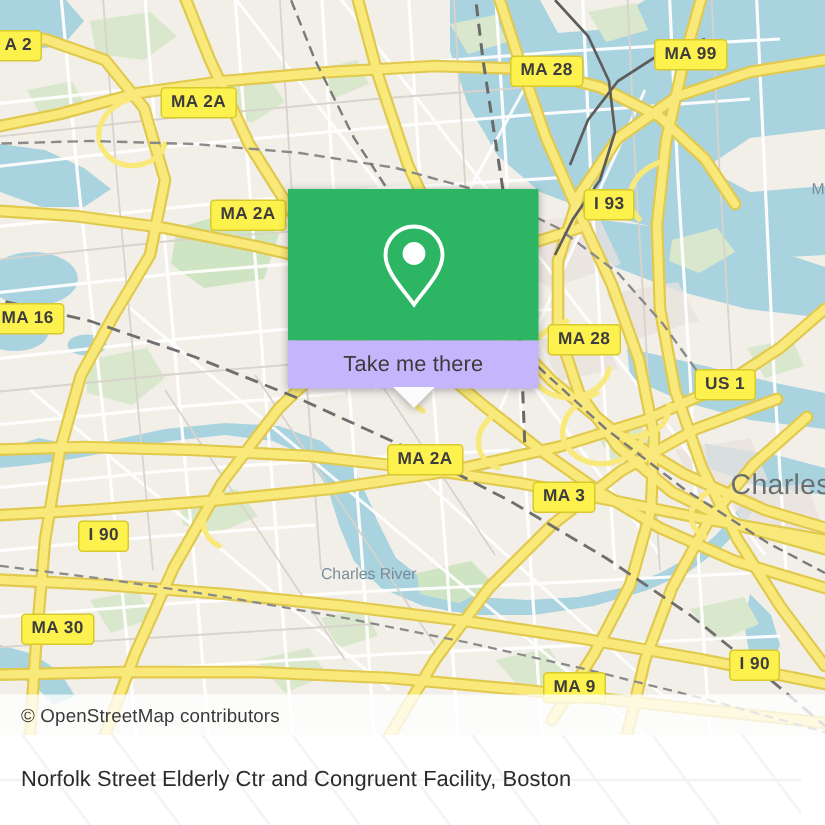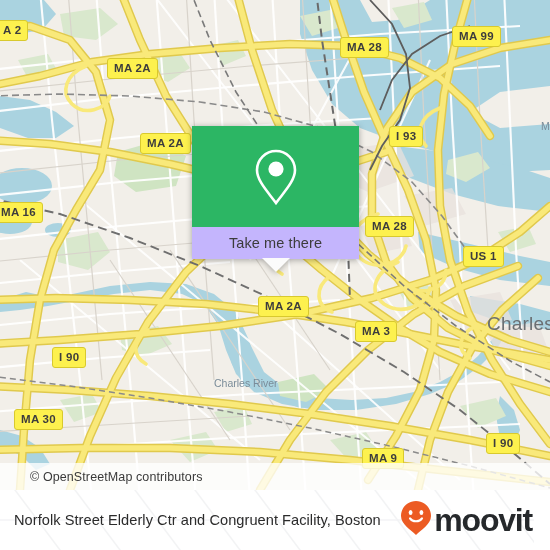--- a/index.html
+++ b/index.html
@@ -110,21 +110,20 @@
     height: 27px;
     background: rgba(255,255,255,.78);
     display: flex;
     align-items: center;
     padding-left: 14px;
   }
   #attribution span {
     font-size: 12.5px;
     color: #3a3a3a;
     letter-spacing: .1px;
-    margin-left: 16px;
   }
 
   
   #footer {
     position: absolute;
     left: 0; top: 490px;
     width: 534px; height: 60px;
     background: #ffffff;
     overflow: hidden;
   }
@@ -346,21 +345,21 @@
 
     <div class="place-label place-city-big" style="left:487px; top:313px;">Charles</div>
     <div class="place-label place-water" style="left:214px; top:377px;">Charles River</div>
     <div class="place-label place-water" style="left:541px; top:120px;">M</div>
 
     <div class="shield" style="left:-4px;  top:20px;">A 2</div>
     <div class="shield" style="left:107px; top:58px;">MA 2A</div>
     <div class="shield" style="left:140px; top:133px;">MA 2A</div>
     <div class="shield" style="left:-6px;  top:202px;">MA 16</div>
     <div class="shield" style="left:340px; top:37px;">MA 28</div>
-    <div class="shield" style="left:452px; top:26px;">MA 99</div>
+    <div class="shield" style="left:436px; top:26px;">MA 99</div>
     <div class="shield" style="left:389px; top:126px;text-align:right;">I 93</div>
     <div class="shield" style="left:365px; top:216px;">MA 28</div>
     <div class="shield" style="left:463px; top:246px;">US 1</div>
     <div class="shield" style="left:258px; top:296px;">MA 2A</div>
     <div class="shield" style="left:355px; top:321px;">MA 3</div>
     <div class="shield" style="left:52px;  top:347px;">I 90</div>
     <div class="shield" style="left:14px;  top:409px;">MA 30</div>
     <div class="shield" style="left:362px; top:448px;">MA 9</div>
     <div class="shield" style="left:486px; top:433px;">I 90</div>
 
@@ -398,28 +397,17 @@
         <path d="M420,-20 L480,60 L420,140"></path>
         <path d="M480,-20 L540,60 L480,140"></path>
         <path d="M0,-20 L60,60 L0,140"></path>
         <path d="M-20,30 L570,30"></path>
       </g>
     </svg>
 
     <div id="footer-inner">
       <div id="footer-title">Norfolk Street Elderly Ctr and Congruent Facility, Boston</div>
 
-      <div id="brand">
-        <span>
-          <svg width="32" height="36" viewBox="0 0 32 36">
-            <path d="M16 1 C7.7 1 1 7.7 1 16 C1 24.3 11 30 16 35 C21 30 31 24.3 31 16 C31 7.7 24.3 1 16 1 Z" fill="#ec5b23"></path>
-            <ellipse cx="10.6" cy="12.6" rx="1.9" ry="2.5" fill="#ffffff"></ellipse>
-            <ellipse cx="21.4" cy="12.6" rx="1.9" ry="2.5" fill="#ffffff"></ellipse>
-            <path d="M10 18.4 C12.4 22.2 19.6 22.2 22 18.4" stroke="#ffffff" stroke-width="2.1" fill="none" stroke-linecap="round"></path>
-          </svg>
-        </span>
-        <span id="brand-wordmark">moovit</span>
-      </div>
     </div>
 
   </div>
 
 </div>
 
 </body></html>

